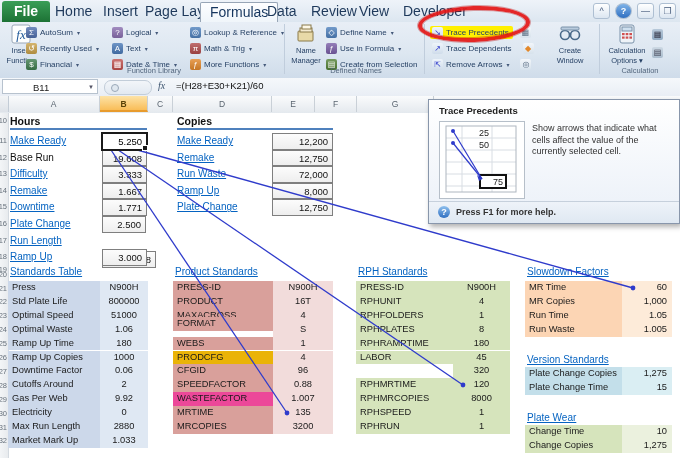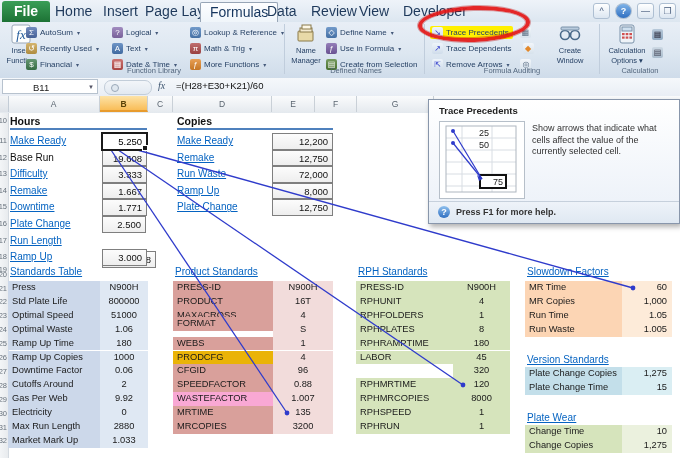--- a/index.html
+++ b/index.html
@@ -210,21 +210,20 @@
     <div class="bigbtn" style="left:548px;width:44px">
       <svg width="24" height="20" viewBox="0 0 24 20">
           <circle cx="7" cy="11" r="4.5" fill="none" stroke="#4a6a8a" stroke-width="1.6"></circle>
           <circle cx="17" cy="11" r="4.5" fill="none" stroke="#4a6a8a" stroke-width="1.6"></circle>
           <path d="M11.5 10.5 q0.5 -2 1.5 0" fill="none" stroke="#4a6a8a" stroke-width="1.4"></path>
           <rect x="3" y="3" width="18" height="3" rx="1" fill="#b9cbdd" stroke="#7a92aa"></rect>
         </svg>
       <span class="cap">Create</span>
       <span class="cap">Window</span>
     </div>
-    <div class="grouplabel" style="left:428px;width:168px">Formula Auditing</div>
     <div class="rsep" style="left:599px"></div>
 
     <div class="bigbtn" style="left:604px;width:46px">
       <svg width="20" height="20" viewBox="0 0 20 20">
           <rect x="3" y="1" width="14" height="18" rx="2" fill="#eef3f8" stroke="#7a92aa"></rect>
           <rect x="5" y="3" width="10" height="4" fill="#cfe0ef" stroke="#7a92aa"></rect>
           <g fill="#d05050">
             <rect x="5" y="9" width="2.6" height="2.2"></rect>
             <rect x="8.7" y="9" width="2.6" height="2.2"></rect>
             <rect x="12.4" y="9" width="2.6" height="2.2"></rect>
@@ -405,21 +404,21 @@
         <div class="bcell" style="left: 173px; top: 204px; width: 100px; height: 13.9px; background: rgb(217, 160, 155); padding-left: 4px;">FORMAT</div>
         <div class="bcell" style="left: 273px; top: 209.7px; width: 60px; height: 13.9px; background: rgb(242, 220, 219); text-align: center;">S</div>
         <div class="bcell" style="left: 173px; top: 223.6px; width: 100px; height: 13.9px; background: rgb(217, 160, 155); padding-left: 4px;">WEBS</div>
         <div class="bcell" style="left: 273px; top: 223.6px; width: 60px; height: 13.9px; background: rgb(242, 220, 219); text-align: center;">1</div>
         <div class="bcell" style="left: 173px; top: 237.5px; width: 100px; height: 13.9px; background: #eab308; padding-left: 4px;">PRODCFG</div>
         <div class="bcell" style="left: 273px; top: 237.5px; width: 60px; height: 13.9px; background: rgb(242, 220, 219); text-align: center;">4</div>
         <div class="bcell" style="left: 173px; top: 251.4px; width: 100px; height: 13.9px; background: rgb(217, 160, 155); padding-left: 4px;">CFGID</div>
         <div class="bcell" style="left: 273px; top: 251.4px; width: 60px; height: 13.9px; background: rgb(242, 220, 219); text-align: center;">96</div>
         <div class="bcell" style="left: 173px; top: 265.3px; width: 100px; height: 13.9px; background: rgb(217, 160, 155); padding-left: 4px;">SPEEDFACTOR</div>
         <div class="bcell" style="left: 273px; top: 265.3px; width: 60px; height: 13.9px; background: rgb(242, 220, 219); text-align: center;">0.88</div>
-        <div class="bcell" style="left: 173px; top: 279.2px; width: 100px; height: 13.9px; background: #f9a8d4; padding-left: 4px;">WASTEFACTOR</div>
+        <div class="bcell" style="left: 173px; top: 279.2px; width: 100px; height: 13.9px; background: #ec4899; padding-left: 4px;">WASTEFACTOR</div>
         <div class="bcell" style="left: 273px; top: 279.2px; width: 60px; height: 13.9px; background: rgb(242, 220, 219); text-align: center;">1.007</div>
         <div class="bcell" style="left: 173px; top: 293.1px; width: 100px; height: 13.9px; background: rgb(217, 160, 155); padding-left: 4px;">MRTIME</div>
         <div class="bcell" style="left: 273px; top: 293.1px; width: 60px; height: 13.9px; background: rgb(242, 220, 219); text-align: center;">135</div>
         <div class="bcell" style="left: 173px; top: 307px; width: 100px; height: 13.9px; background: rgb(217, 160, 155); padding-left: 4px;">MRCOPIES</div>
         <div class="bcell" style="left: 273px; top: 307px; width: 60px; height: 13.9px; background: rgb(242, 220, 219); text-align: center;">3200</div>
       </div>
       <div>
         <div class="lbl link" style="left: 358px; top: 153px;">RPH Standards</div>
         <div class="bcell" style="left: 356px; top: 168px; width: 97px; height: 13.9px; background: rgb(214, 228, 188); padding-left: 4px;">PRESS-ID</div>
         <div class="bcell" style="left: 453px; top: 168px; width: 57px; height: 13.9px; background: rgb(214, 228, 188); text-align: center;">N900H</div>

